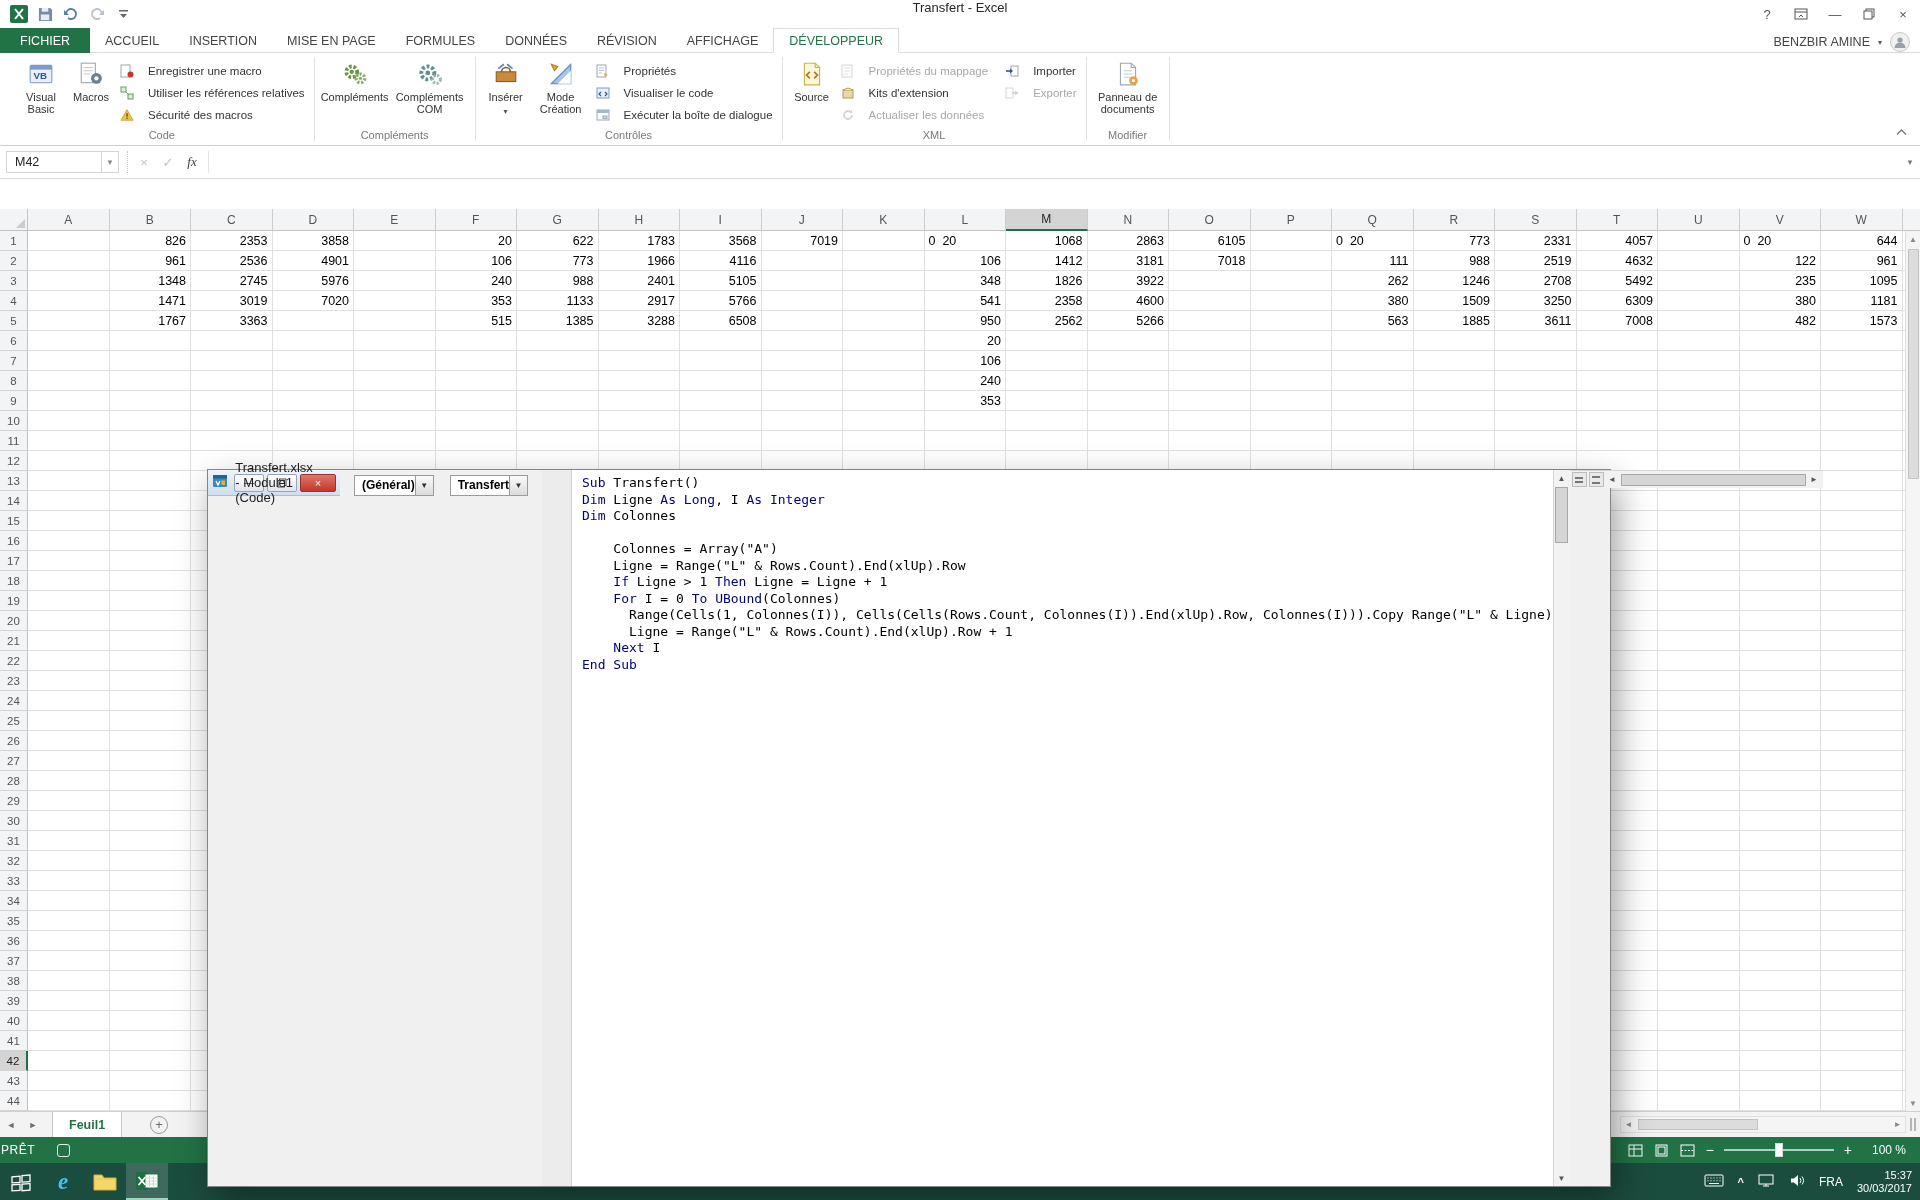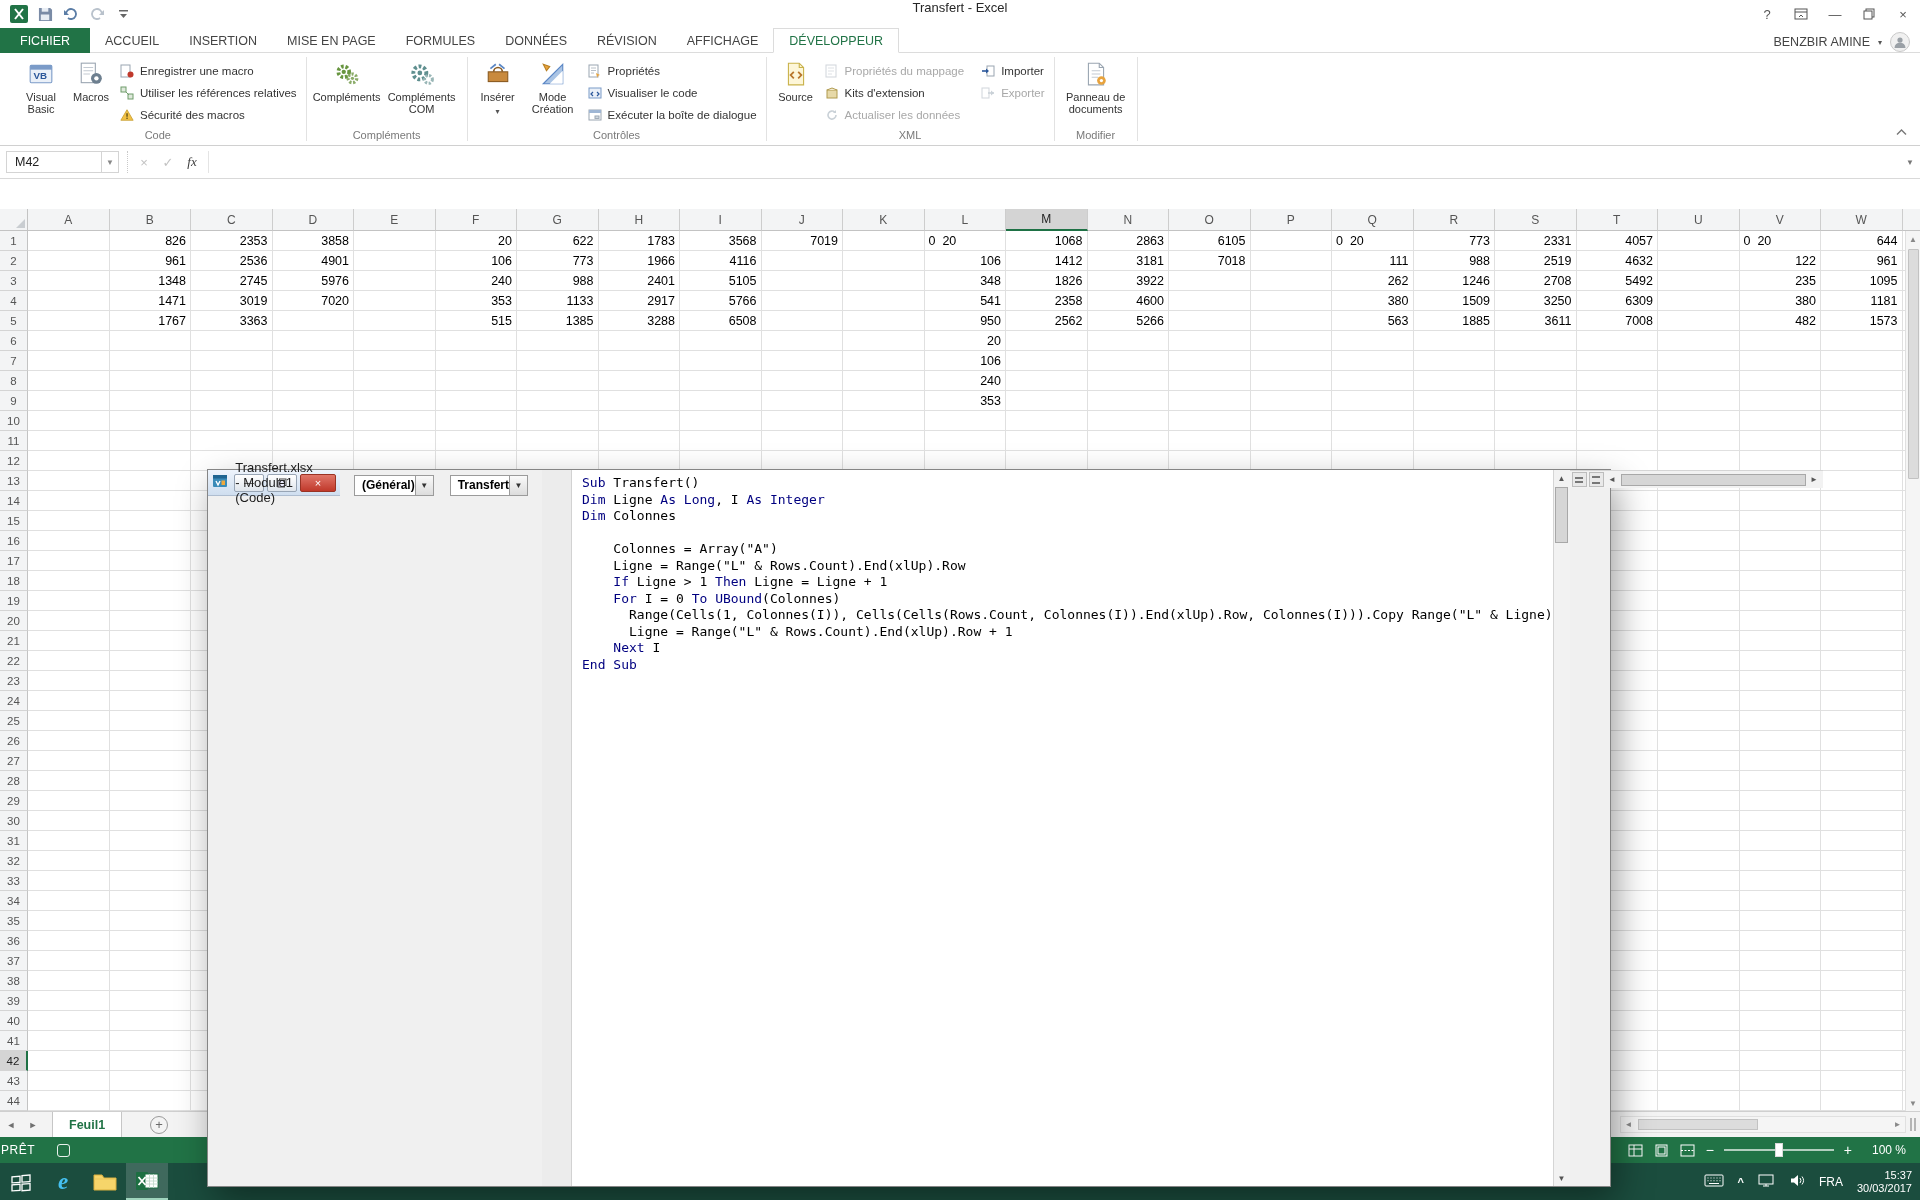--- a/index.html
+++ b/index.html
@@ -22,21 +22,21 @@
   
   .ribbon{height:93px;background:#fff;border-bottom:1px solid #d0d0d0;position:relative}
   .ribbon-inner{display:flex;height:92px;padding-left:10px}
   .rgroup{display:flex;flex-direction:column}
   .rg-items{display:flex;flex:1;align-items:flex-start;padding:3px 5px 0}
   .rg-label{height:16px;text-align:center;font-size:11px;color:#7a7a7a}
   .vsep{width:1px;background:#e2e2e2;margin:4px 0}
   .bigbtn{display:flex;flex-direction:column;align-items:center;gap:3px;padding:4px 3px 2px;font-size:11px;color:#333;text-align:center;line-height:12px;height:72px}
   .bigbtn .bicon{width:28px;height:28px;display:flex;align-items:center;justify-content:center}
   .smallcol{display:flex;flex-direction:column;padding-top:4px}
-  .smallbtn{display:flex;align-items:center;gap:5px;font-size:11.5px;color:#333;height:22px;padding:0 4px;white-space:nowrap}
+  .smallbtn{display:flex;align-items:center;gap:13px;font-size:11.5px;color:#333;height:22px;padding:0 4px;white-space:nowrap}
   .smallbtn.disabled{color:#a8a8a8}
   .smallbtn.disabled svg{opacity:.45}
   .sicon{width:16px;height:16px;flex:none;display:flex;align-items:center;justify-content:center}
   .ddarrow{font-size:8px;color:#555}
   .collapse{position:absolute;right:10px;bottom:6px;width:18px;height:14px;display:flex;align-items:center;justify-content:center}
   
   .formulabar{height:33px;display:flex;align-items:center;background:#fff;border-bottom:1px solid #d9d9d9;padding:0 0 0 6px}
   .namebox{width:96px;height:22px;border:1px solid #d4d4d4;display:flex;align-items:center;padding-left:8px;font-size:12.5px;color:#222;background:#fff}
   .nb-arrow{width:17px;height:22px;border:1px solid #d4d4d4;border-left:none;display:flex;align-items:center;justify-content:center;font-size:8px;color:#888}
   .fb-handle{width:9px;height:22px;border-right:1px dotted #c9c9c9;margin-right:4px}

